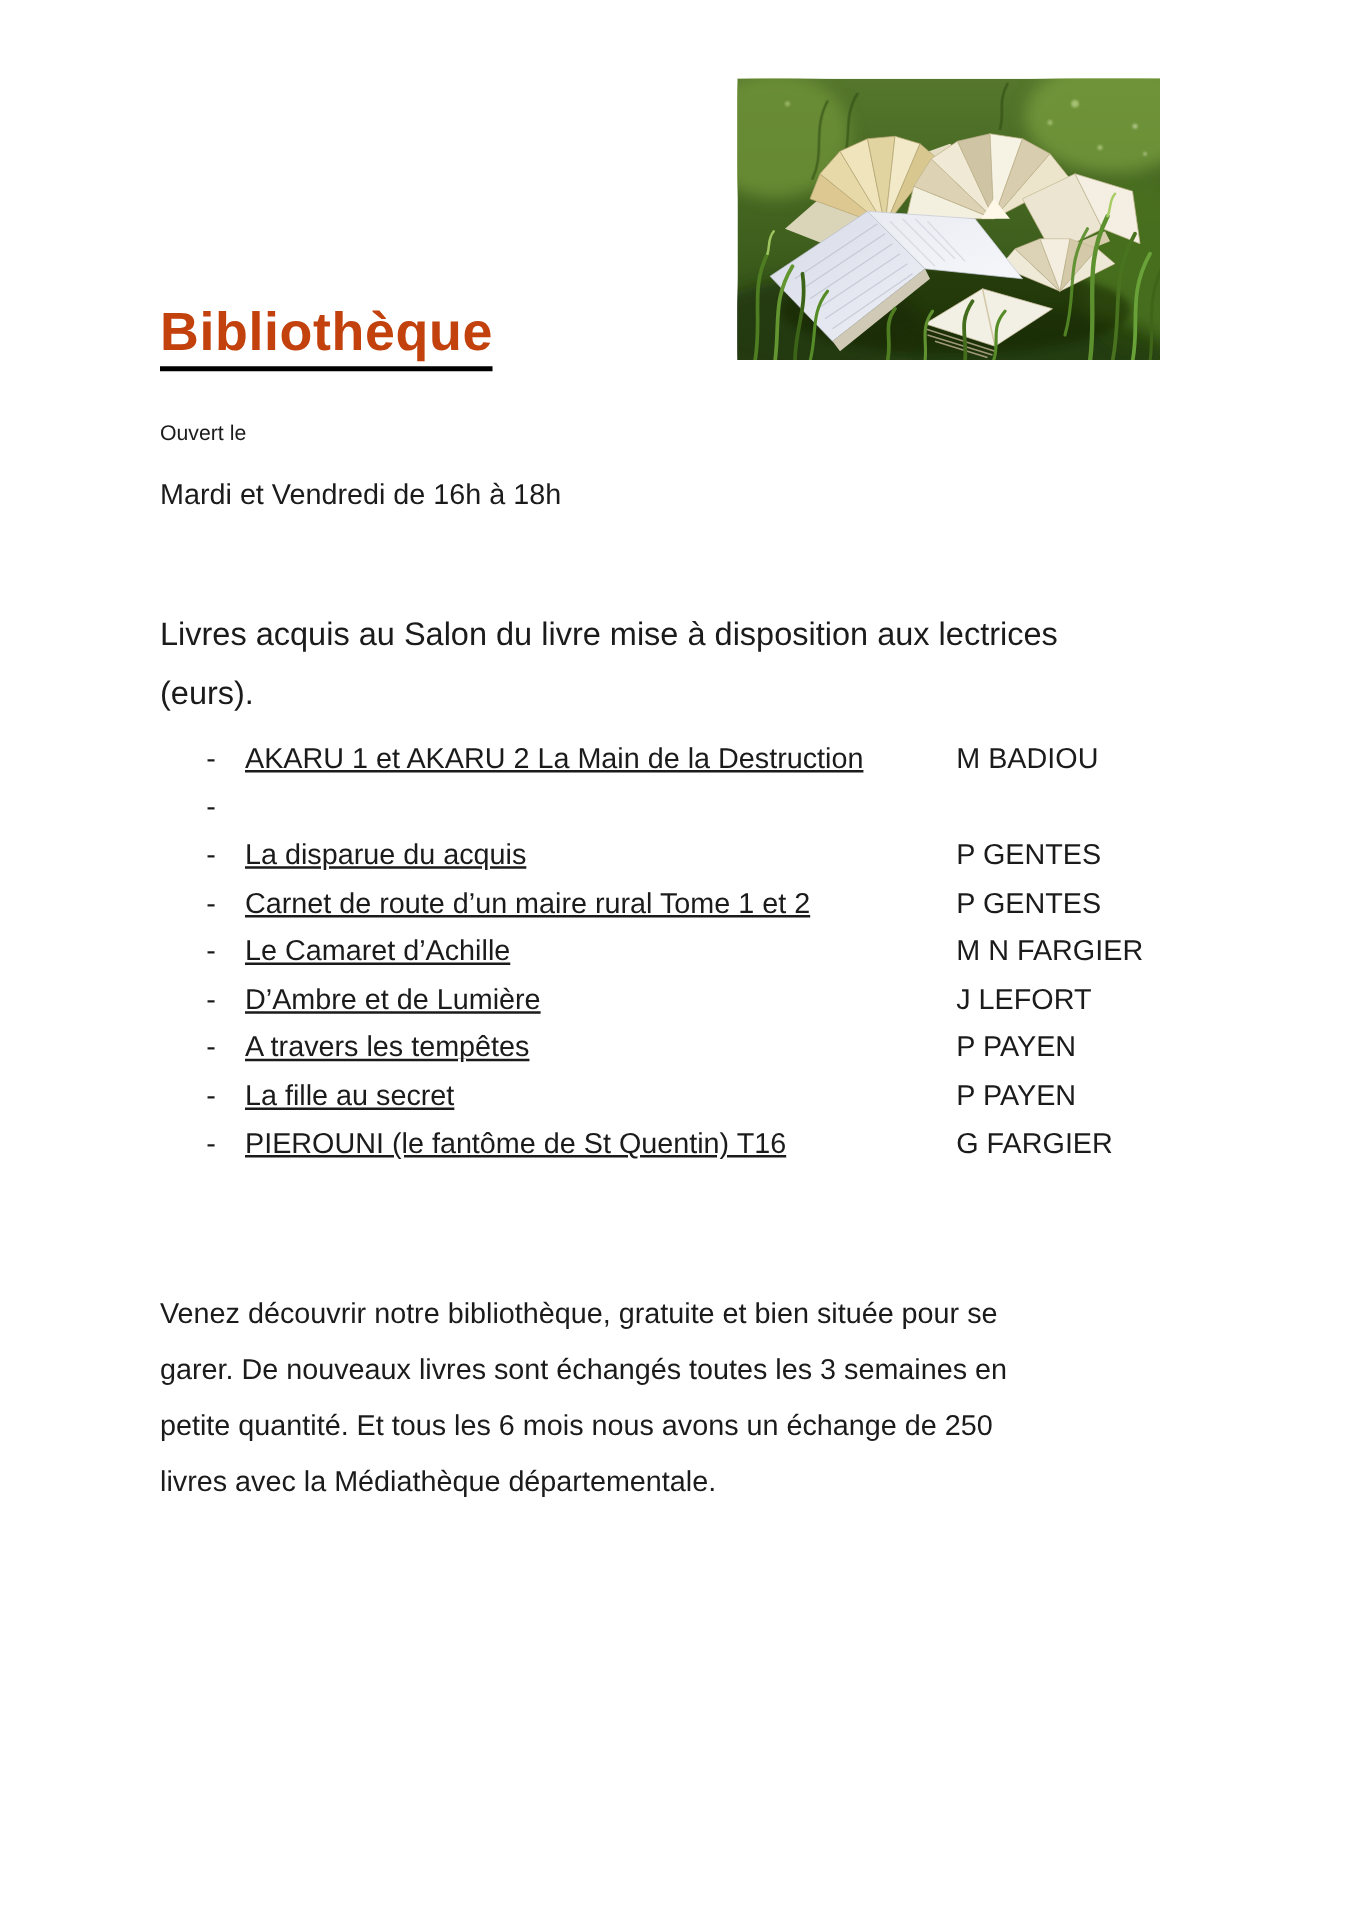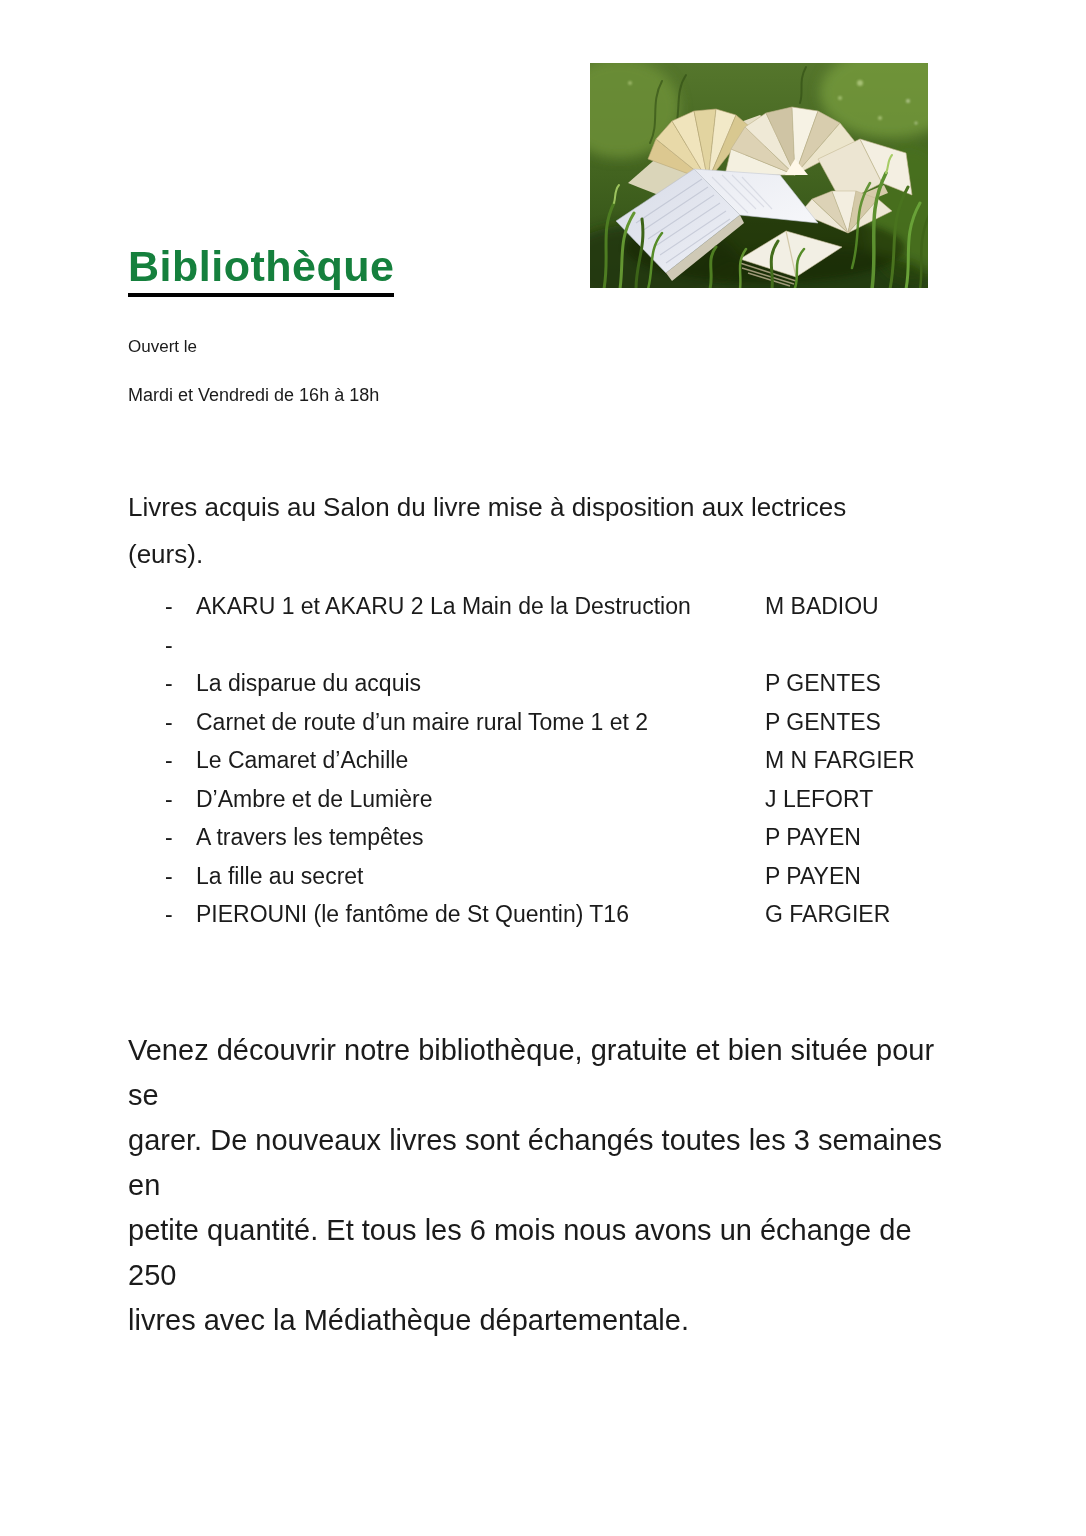--- a/index.html
+++ b/index.html
@@ -24,43 +24,43 @@
     position: absolute;
     left: 128px;
     top: 0;
     width: 832px;
   }
   h1.doc-title {
     margin: 242px 0 0 0;
     font-size: 43px;
     line-height: 1.15;
     font-weight: bold;
-    color: #15803d;
+    color: #c2410c;
     letter-spacing: 0.5px;
   }
   h1.doc-title .underlined {
     display: inline-block;
     border-bottom: 4px solid #000000;
     padding-bottom: 2px;
   }
   .p-ouvert { margin: 34px 0 0 0; font-size: 17px; line-height: 31px; }
-  .p-mardi  { margin: 18px 0 0 0; font-size: 18px; line-height: 31px; }
+  .p-mardi  { margin: 18px 0 0 0; font-size: 23px; line-height: 31px; }
   .p-intro  { margin: 73px 0 0 0; font-size: 26px; line-height: 47px; white-space: pre-line; }
   .book-list { margin-top: 9px; }
   .book-row {
     display: flex;
     align-items: baseline;
     font-size: 23px;
     line-height: 38.5px;
     padding-left: 37px;
   }
   .dash { width: 31px; flex-shrink: 0; }
-  .book-title { flex: 1; white-space: nowrap; overflow: visible; }
+  .book-title { flex: 1; white-space: nowrap; overflow: visible; text-decoration: underline; }
   .book-author { width: 195px; flex-shrink: 0; text-align: left; white-space: nowrap; }
-  .p-closing { margin: 94px 0 0 0; font-size: 29px; line-height: 45px; white-space: pre-line; }
+  .p-closing { margin: 94px 0 0 0; font-size: 23px; line-height: 45px; white-space: pre-line; }
 </style>
 </head>
 <body>
 
 <div class="page">
 
   <div class="photo">
     <svg viewBox="0 0 338 225" preserveAspectRatio="none">
       <defs>
         <linearGradient id="gbg" x1="0" y1="0" x2="0" y2="1">

